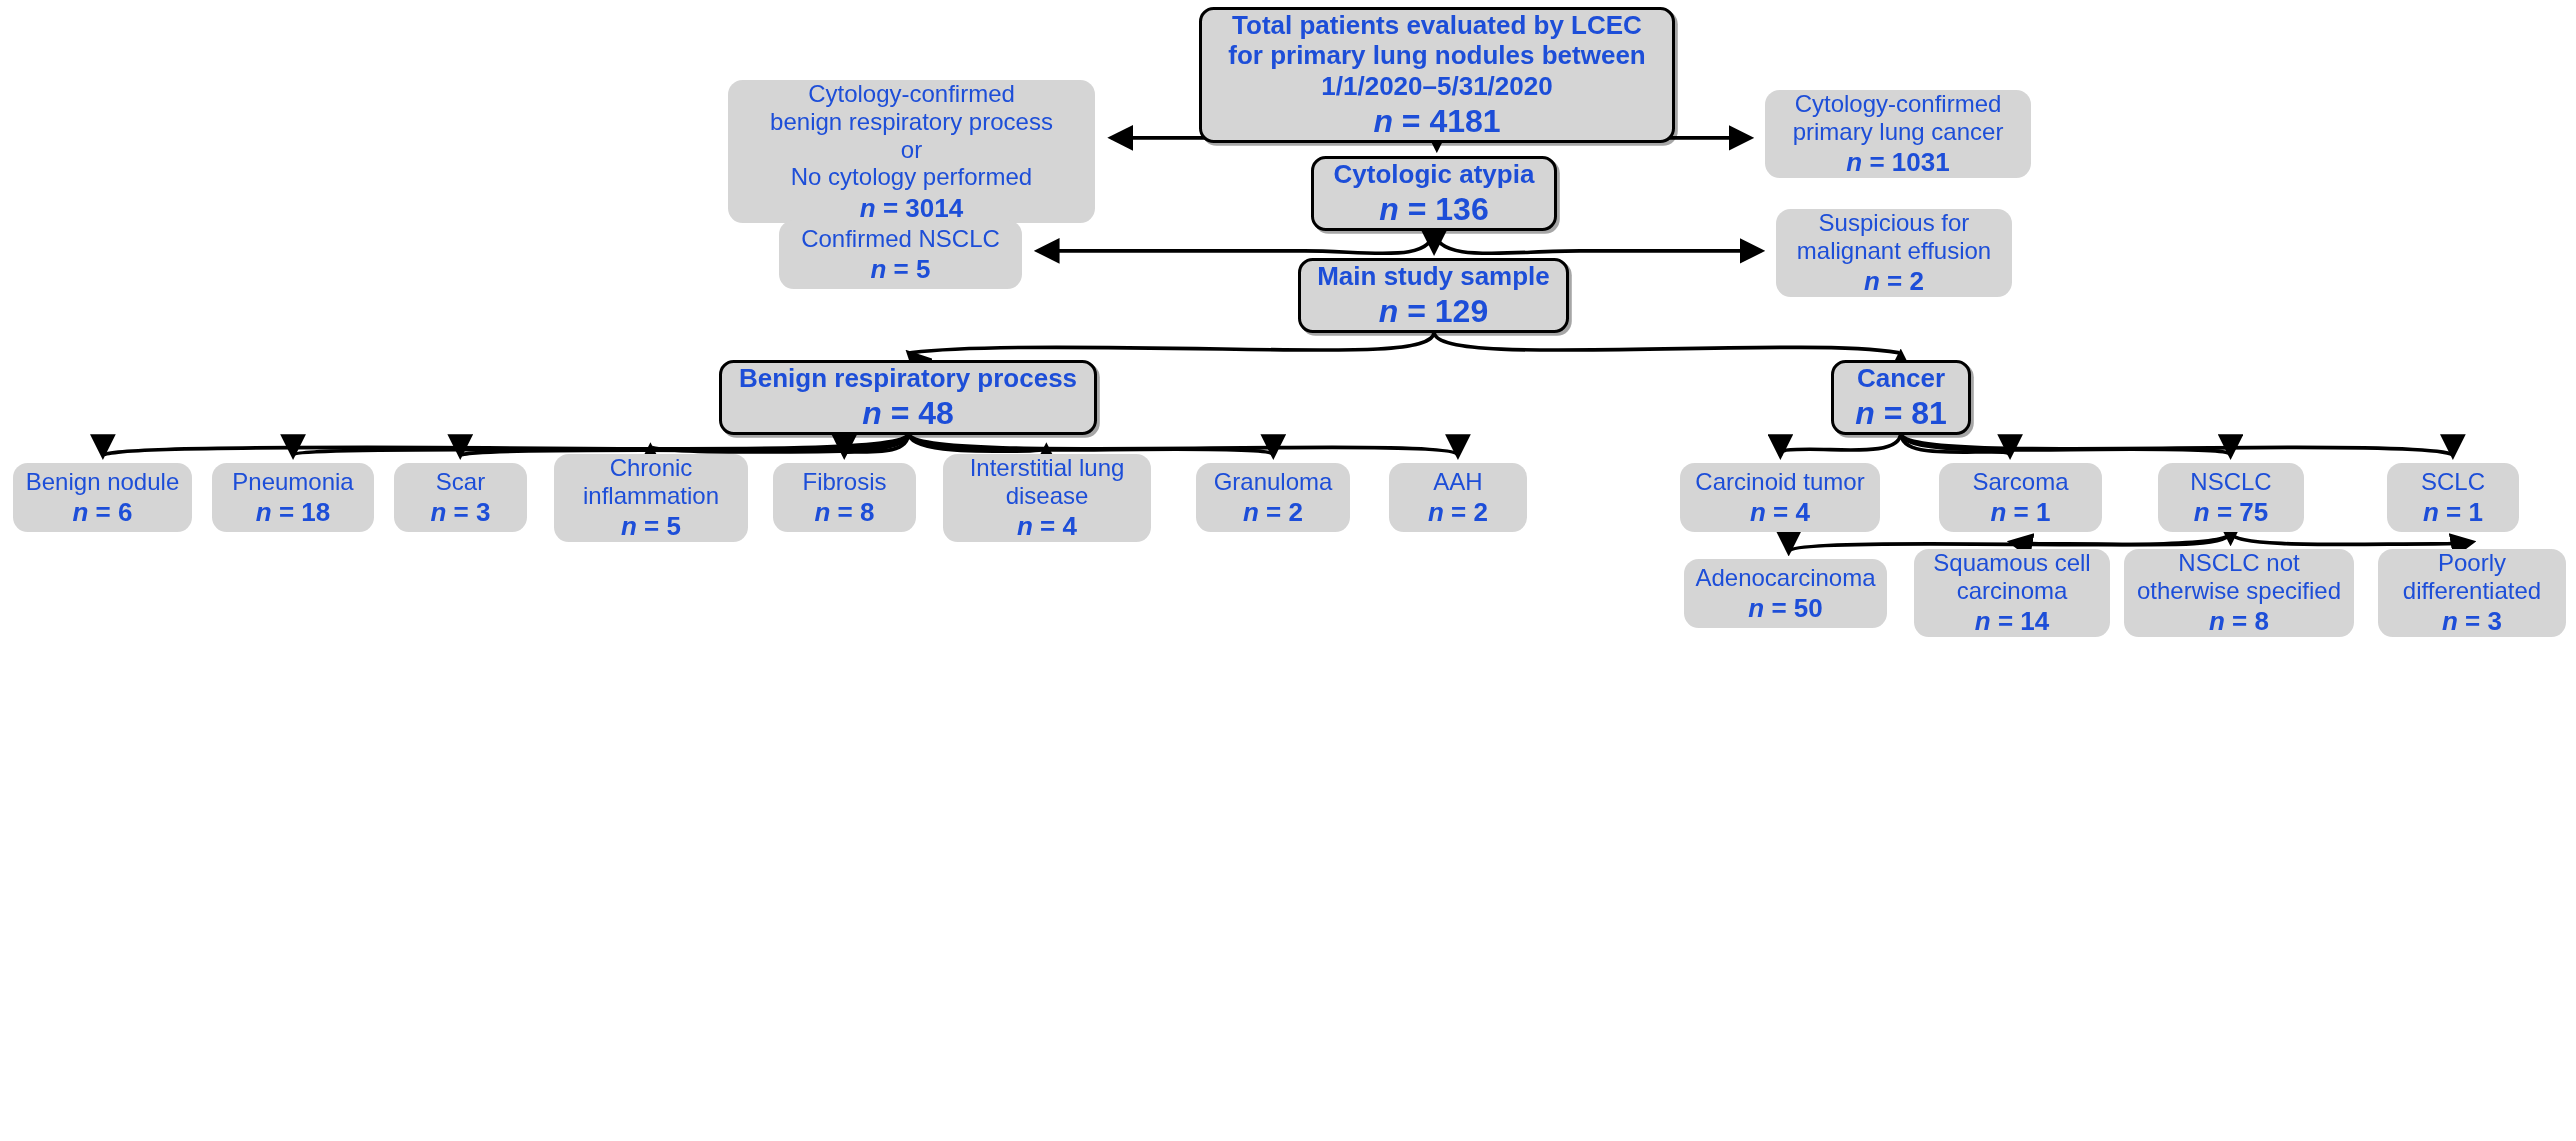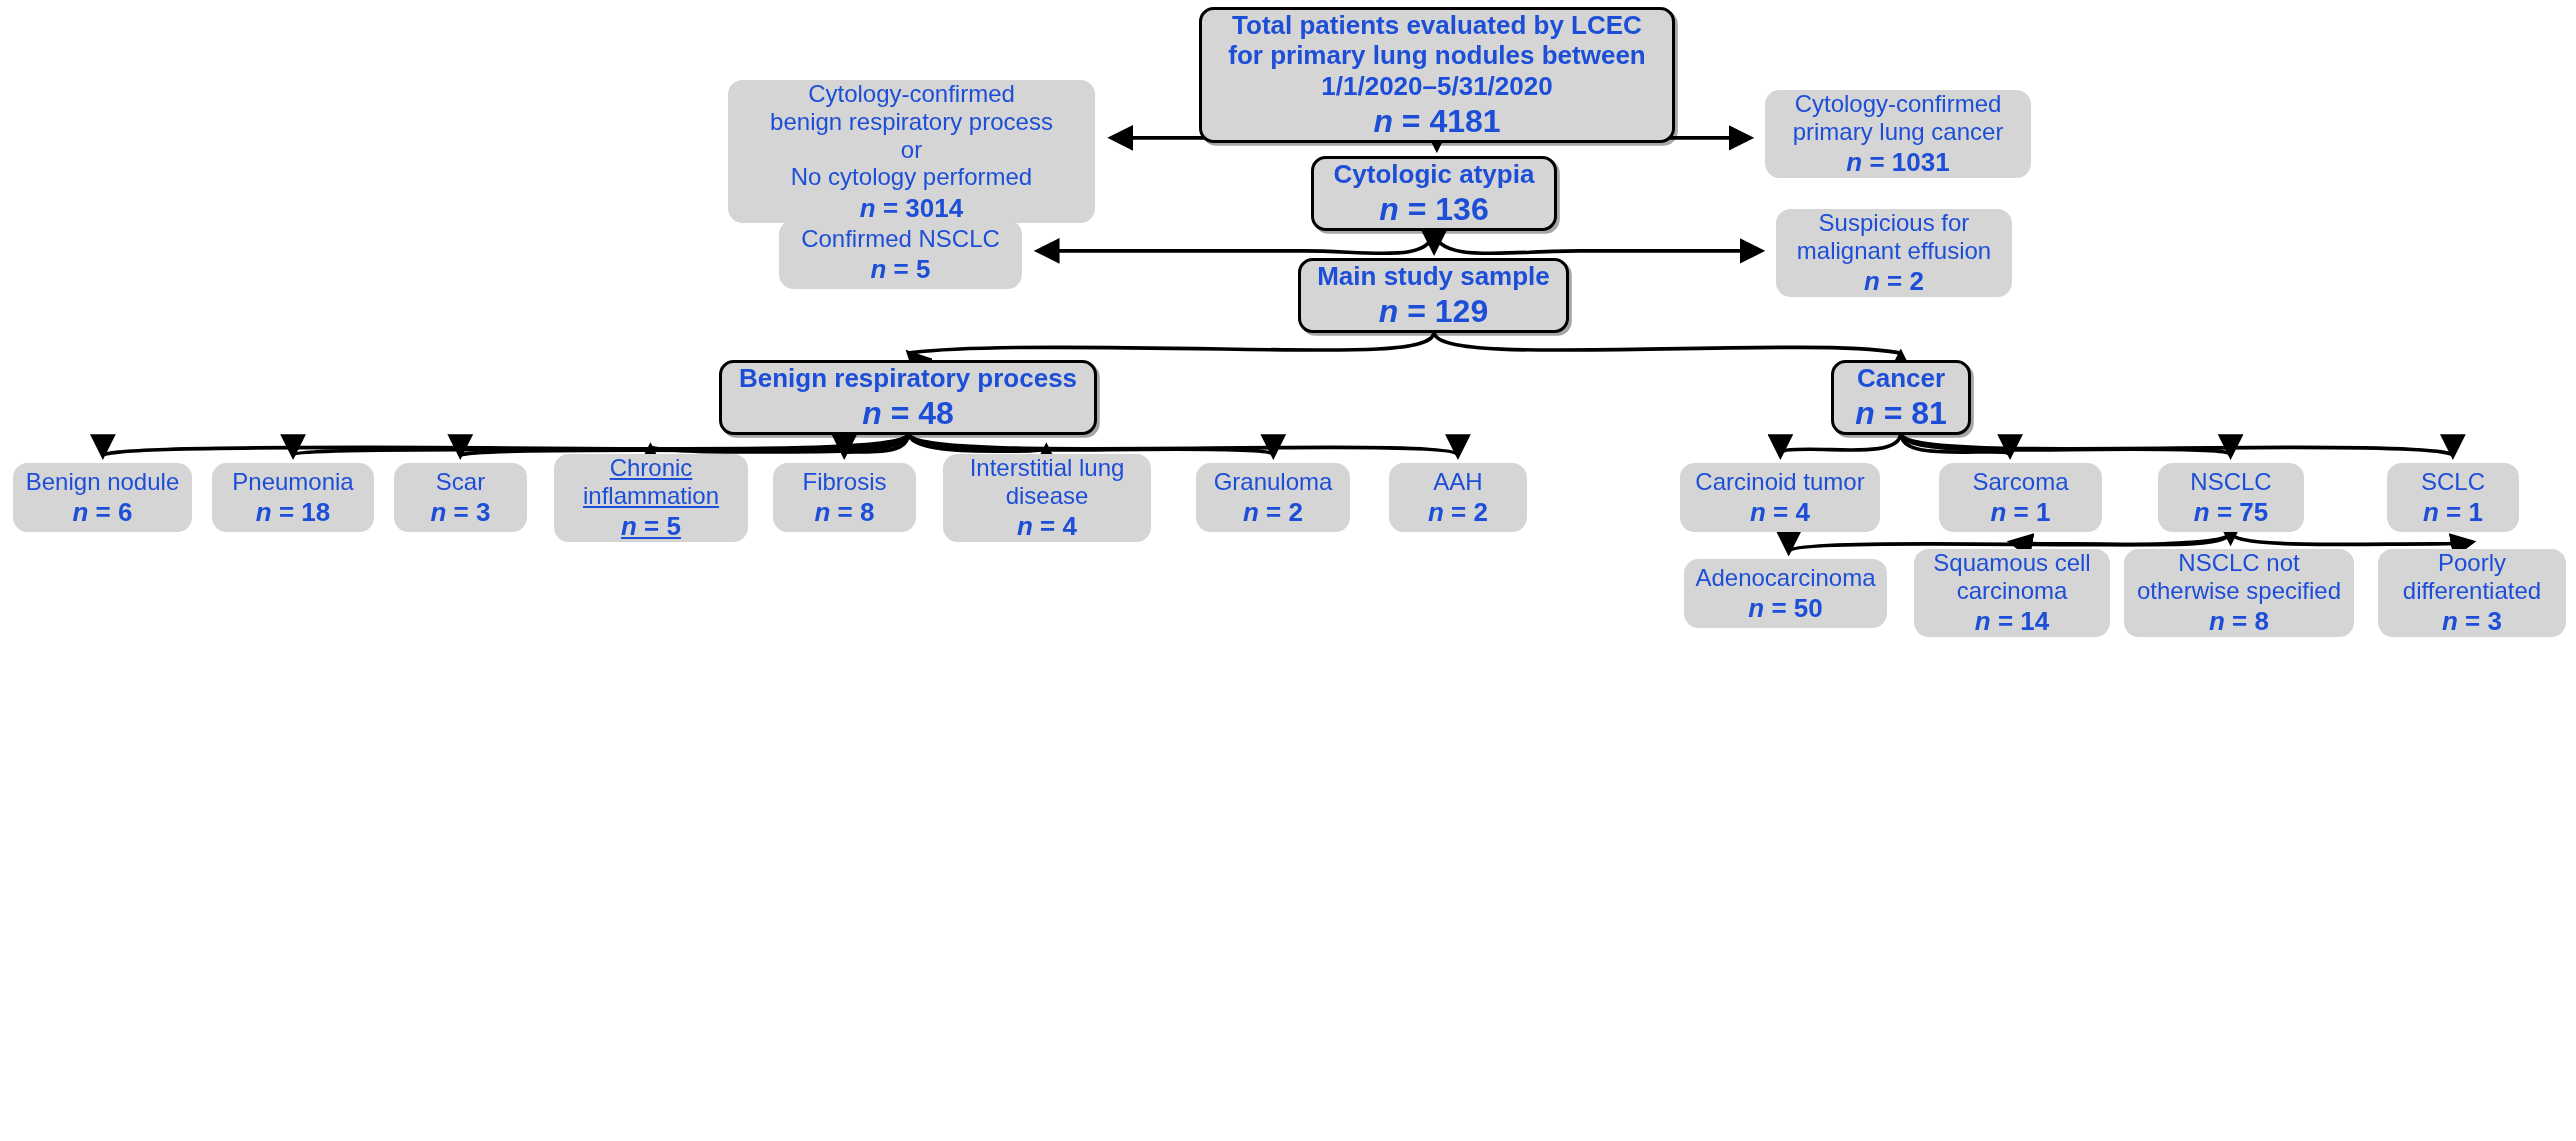--- a/index.html
+++ b/index.html
@@ -161,21 +161,21 @@
       <span class="count cnt-32"><span class="en">n</span> = 6</span>
     </div>
     <div class="node plain" style="left: 212px; top: 463px; width: 162px; min-height: 69px;">
       <span class="title fs-26">Pneumonia</span>
       <span class="count cnt-32"><span class="en">n</span> = 18</span>
     </div>
     <div class="node plain" style="left: 394px; top: 463px; width: 133px; min-height: 69px;">
       <span class="title fs-26">Scar</span>
       <span class="count cnt-32"><span class="en">n</span> = 3</span>
     </div>
-    <div class="node plain" style="left: 554px; top: 454px; width: 194px; min-height: 83px; text-decoration: underline;">
+    <div class="node plain" style="left: 554px; top: 454px; width: 194px; min-height: 83px;">
       <span class="title fs-26">Chronic
 inflammation</span>
       <span class="count cnt-32"><span class="en">n</span> = 5</span>
     </div>
     <div class="node plain" style="left: 773px; top: 463px; width: 143px; min-height: 69px;">
       <span class="title fs-26">Fibrosis</span>
       <span class="count cnt-32"><span class="en">n</span> = 8</span>
     </div>
     <div class="node plain" style="left: 943px; top: 454px; width: 208px; min-height: 83px;">
       <span class="title fs-26">Interstitial lung

